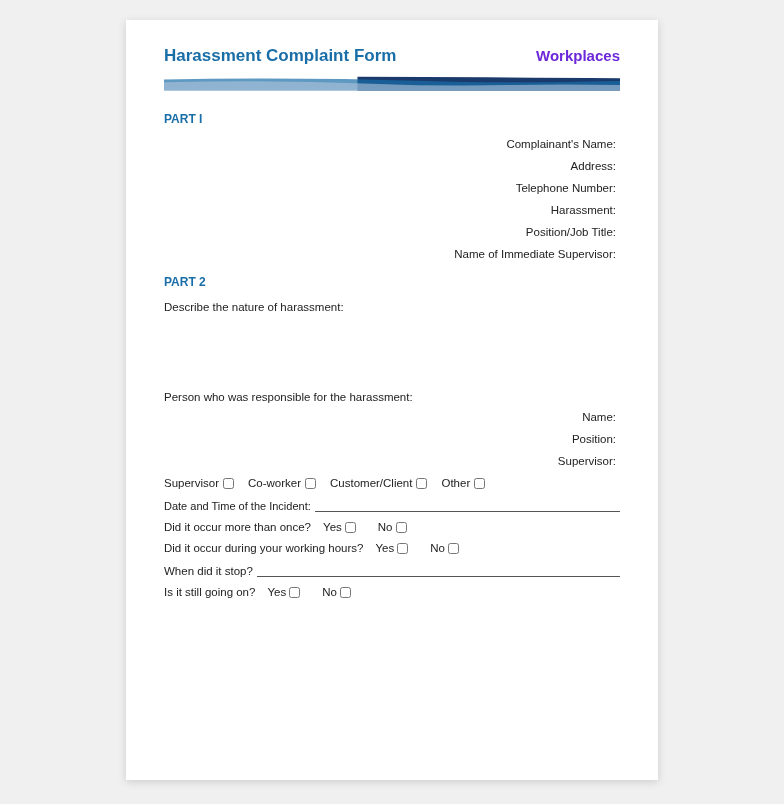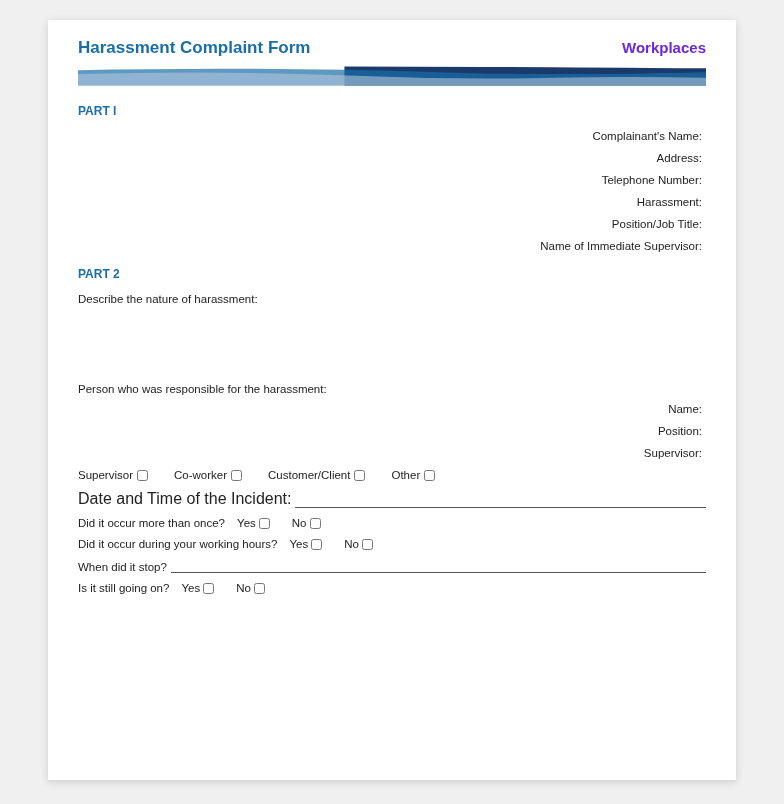--- a/index.html
+++ b/index.html
@@ -10,23 +10,23 @@
       font-size: 12px;
       display: flex;
       justify-content: center;
       align-items: flex-start;
       min-height: 804px;
       padding: 20px;
     }
 
     .page {
       background: #fff;
-      width: 688px;
+      width: 532px;
       min-height: 760px;
-      padding: 0;
+      padding: 8px;
       box-shadow: 0 2px 8px rgba(0,0,0,0.15);
       position: relative;
     }
 
     
     .header {
       padding: 18px 30px 0 30px;
       position: relative;
     }
 
@@ -116,21 +116,21 @@
       font-size: 11.5px;
       color: #222;
       margin-bottom: 8px;
       margin-top: 4px;
     }
 
     .checkbox-row {
       display: flex;
       margin-bottom: 9px;
       flex-wrap: wrap;
-      gap: 12px;
+      gap: 0;
     }
 
     .checkbox-item {
       display: inline-flex;
       align-items: center;
       margin-right: 14px;
     }
 
     .checkbox-item input[type="checkbox"] {
       width: 11px;
@@ -145,21 +145,21 @@
       color: #222;
     }
 
     .date-row {
       display: flex;
       align-items: flex-end;
       margin-bottom: 9px;
     }
 
     .date-label {
-      font-size: 16px;
+      font-size: 11px;
       color: #222;
       white-space: nowrap;
       margin-right: 4px;
     }
 
     .date-line {
       flex: 1;
       border-bottom: 1px solid #555;
       height: 14px;
     }

